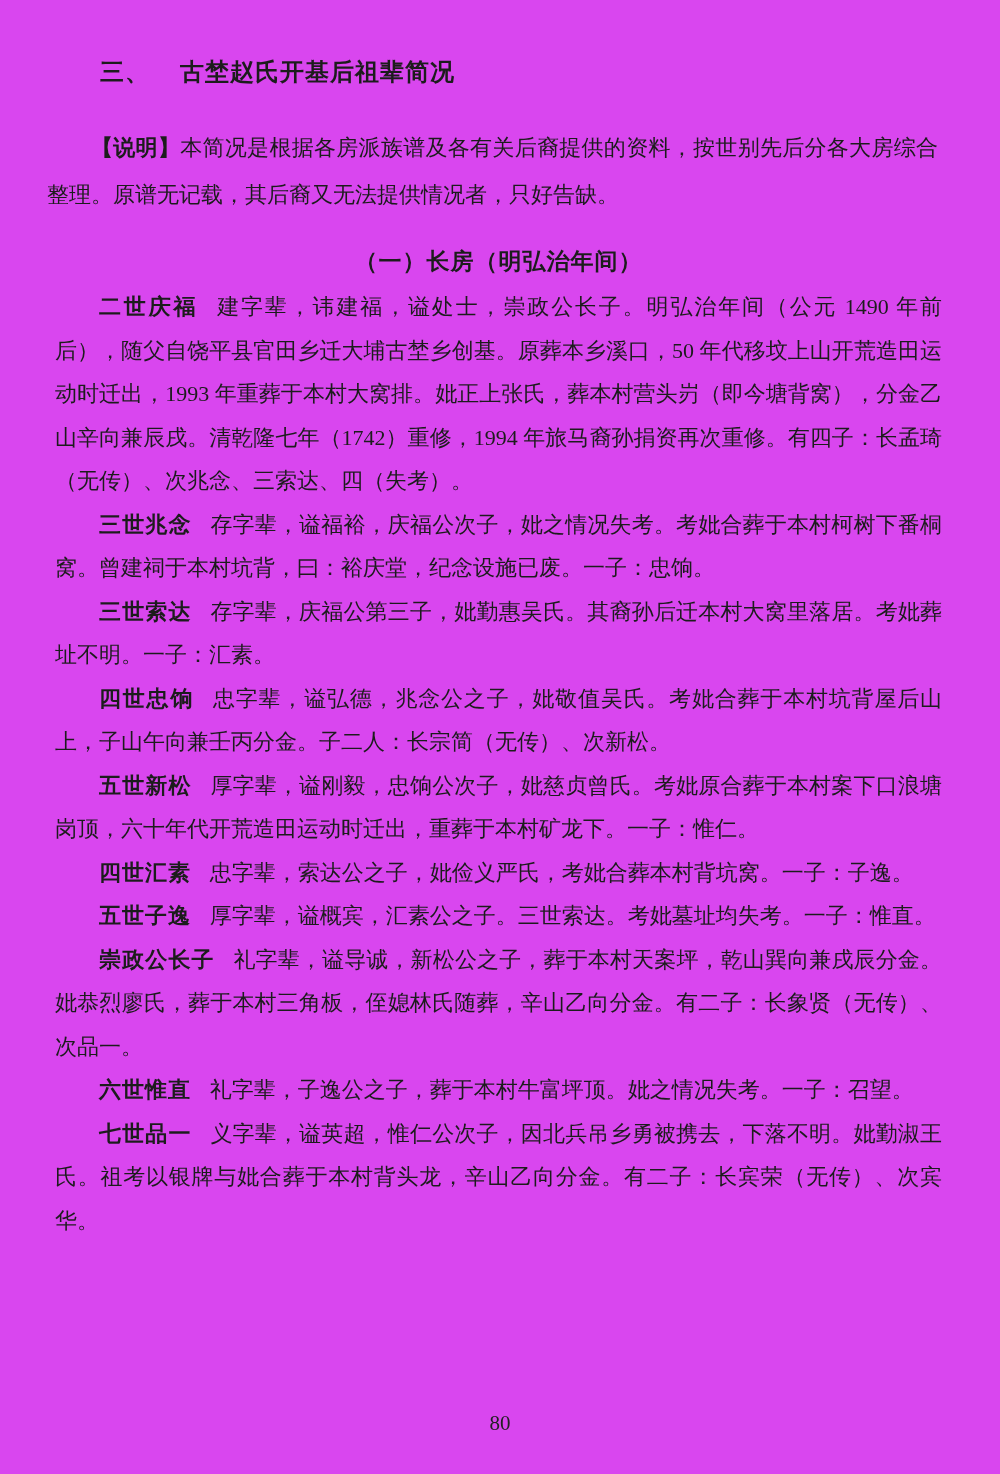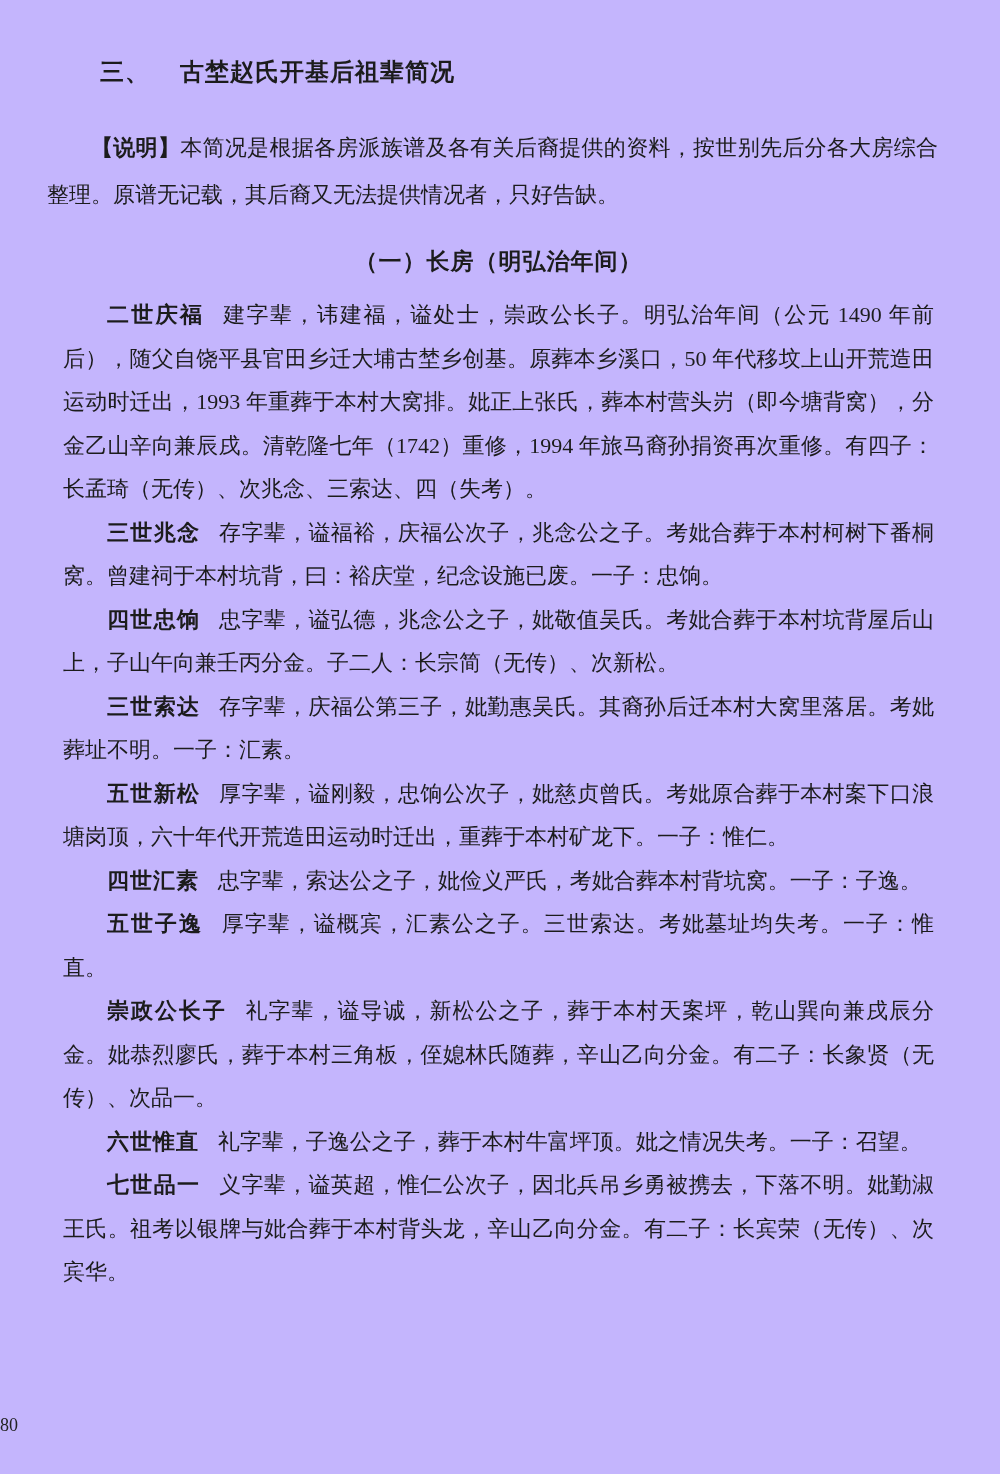--- a/index.html
+++ b/index.html
@@ -5,21 +5,21 @@
   html, body {
     margin: 0;
     padding: 0;
     background: #e8e8e8;
   }
   .page {
     position: relative;
     width: 1000px;
     height: 1474px;
     margin: 0 auto;
-    background: #c4b5fd;
+    background: #d946ef;
     color: #1c1c1c;
     font-family: "Liberation Serif", "DejaVu Serif", serif;
     overflow: hidden;
     box-sizing: border-box;
   }
   .content {
     padding: 56px 50px 0 47px;
     box-sizing: border-box;
   }
   .doc-title {
@@ -44,66 +44,66 @@
     font-weight: bold;
   }
   .section-heading {
     margin: 0 0 8px 0;
     font-size: 23px;
     font-weight: bold;
     text-align: center;
     letter-spacing: 1px;
   }
   .entries {
-    margin: 16px;
+    margin: 8px;
   }
   .entry {
     margin: 0;
     font-size: 22px;
     line-height: 43.5px;
     text-align: justify;
     text-justify: inter-ideograph;
     text-indent: 2em;
   }
   .entry-name {
     font-weight: bold;
     margin-right: 0.85em;
     letter-spacing: 1px;
   }
   .page-number {
     position: absolute;
     left: 0;
     right: 0;
     bottom: 38px;
-    text-align: left;
-    font-size: 18px;
+    text-align: center;
+    font-size: 21px;
     color: #222222;
   }
 </style>
 </head>
 <body>
 
 <div class="page">
   <div class="content">
 
     <h1 class="doc-title"><span class="title-number">三、</span><span>古埜赵氏开基后祖辈简况</span></h1>
 
     <p class="intro"><span class="intro-label">【说明】</span><span>本简况是根据各房派族谱及各有关后裔提供的资料，按世别先后分各大房综合整理。原谱无记载，其后裔又无法提供情况者，只好告缺。</span></p>
 
     <h2 class="section-heading">（一）长房（明弘治年间）</h2>
 
     <div class="entries">
 
       <p class="entry"><span class="entry-name">二世庆福</span><span class="entry-text">建字辈，讳建福，谥处士，崇政公长子。明弘治年间（公元 1490 年前后），随父自饶平县官田乡迁大埔古埜乡创基。原葬本乡溪口，50 年代移坟上山开荒造田运动时迁出，1993 年重葬于本村大窝排。妣正上张氏，葬本村营头岃（即今塘背窝），分金乙山辛向兼辰戌。清乾隆七年（1742）重修，1994 年旅马裔孙捐资再次重修。有四子：长孟琦（无传）、次兆念、三索达、四（失考）。</span></p>
 
-      <p class="entry"><span class="entry-name">三世兆念</span><span class="entry-text">存字辈，谥福裕，庆福公次子，兆念公之子。考妣合葬于本村柯树下番桐窝。曾建祠于本村坑背，曰：裕庆堂，纪念设施已废。一子：忠饷。</span></p>
+      <p class="entry"><span class="entry-name">三世兆念</span><span class="entry-text">存字辈，谥福裕，庆福公次子，妣之情况失考。考妣合葬于本村柯树下番桐窝。曾建祠于本村坑背，曰：裕庆堂，纪念设施已废。一子：忠饷。</span></p>
+
+      <p class="entry"><span class="entry-name">三世索达</span><span class="entry-text">存字辈，庆福公第三子，妣勤惠吴氏。其裔孙后迁本村大窝里落居。考妣葬址不明。一子：汇素。</span></p>
 
       <p class="entry"><span class="entry-name">四世忠饷</span><span class="entry-text">忠字辈，谥弘德，兆念公之子，妣敬值吴氏。考妣合葬于本村坑背屋后山上，子山午向兼壬丙分金。子二人：长宗简（无传）、次新松。</span></p>
-
-      <p class="entry"><span class="entry-name">三世索达</span><span class="entry-text">存字辈，庆福公第三子，妣勤惠吴氏。其裔孙后迁本村大窝里落居。考妣葬址不明。一子：汇素。</span></p>
 
       <p class="entry"><span class="entry-name">五世新松</span><span class="entry-text">厚字辈，谥刚毅，忠饷公次子，妣慈贞曾氏。考妣原合葬于本村案下口浪塘岗顶，六十年代开荒造田运动时迁出，重葬于本村矿龙下。一子：惟仁。</span></p>
 
       <p class="entry"><span class="entry-name">四世汇素</span><span class="entry-text">忠字辈，索达公之子，妣俭义严氏，考妣合葬本村背坑窝。一子：子逸。</span></p>
 
       <p class="entry"><span class="entry-name">五世子逸</span><span class="entry-text">厚字辈，谥概宾，汇素公之子。三世索达。考妣墓址均失考。一子：惟直。</span></p>
 
       <p class="entry"><span class="entry-name">崇政公长子</span><span class="entry-text">礼字辈，谥导诚，新松公之子，葬于本村天案坪，乾山巽向兼戌辰分金。妣恭烈廖氏，葬于本村三角板，侄媳林氏随葬，辛山乙向分金。有二子：长象贤（无传）、次品一。</span></p>
 
       <p class="entry"><span class="entry-name">六世惟直</span><span class="entry-text">礼字辈，子逸公之子，葬于本村牛富坪顶。妣之情况失考。一子：召望。</span></p>

